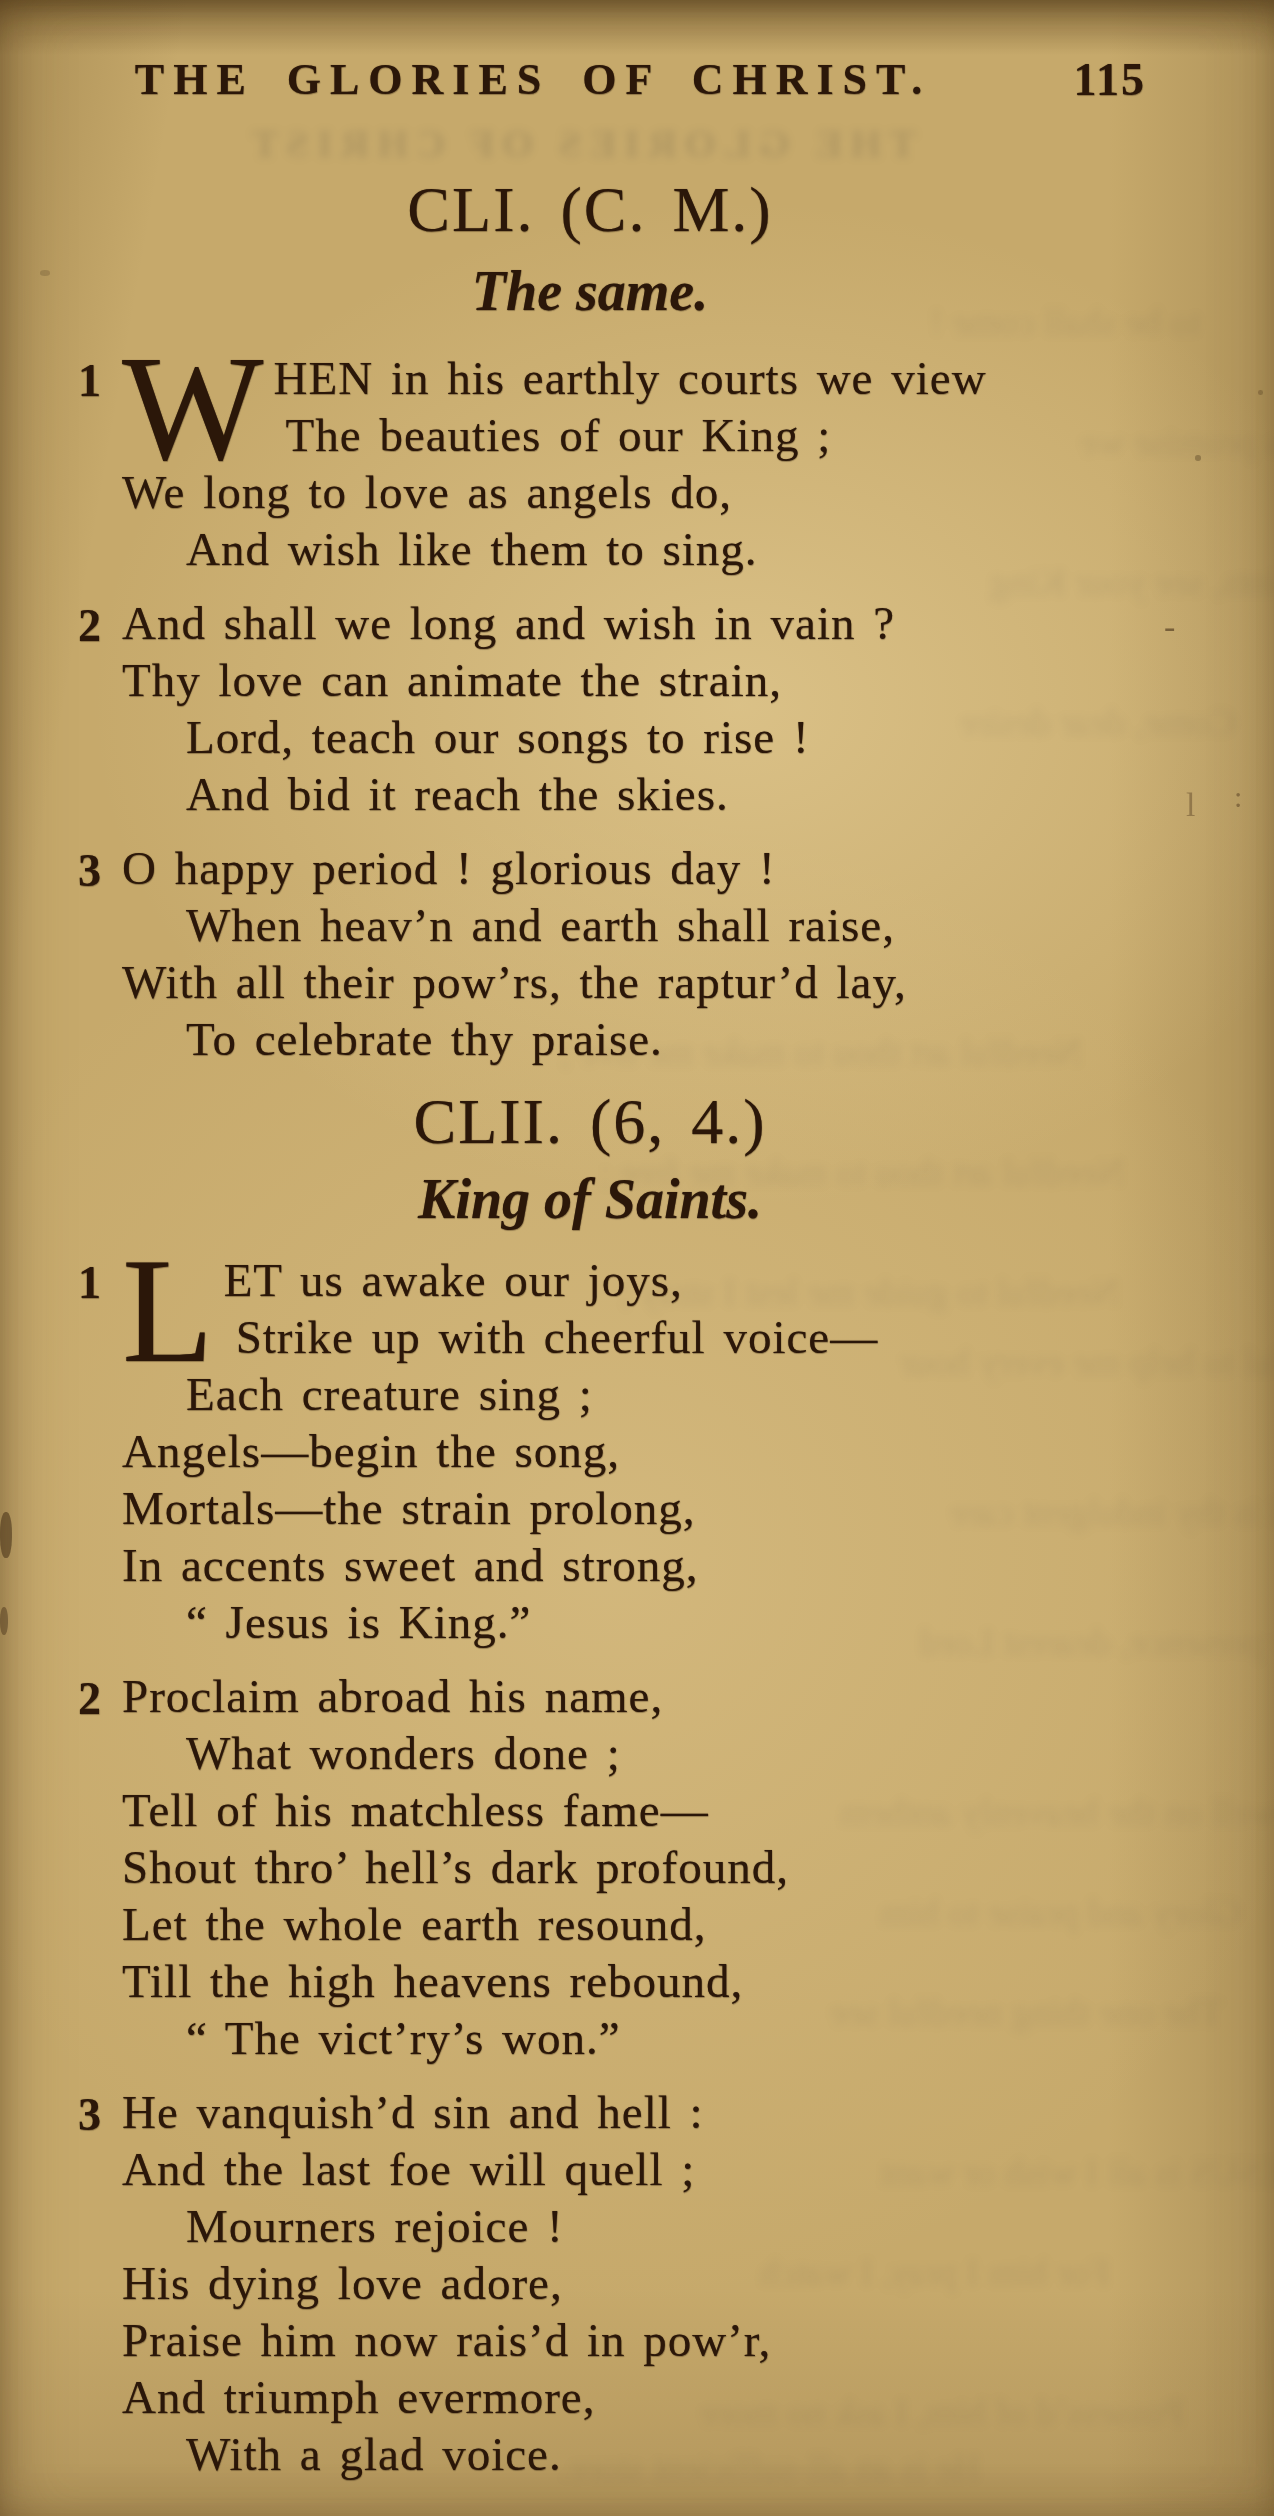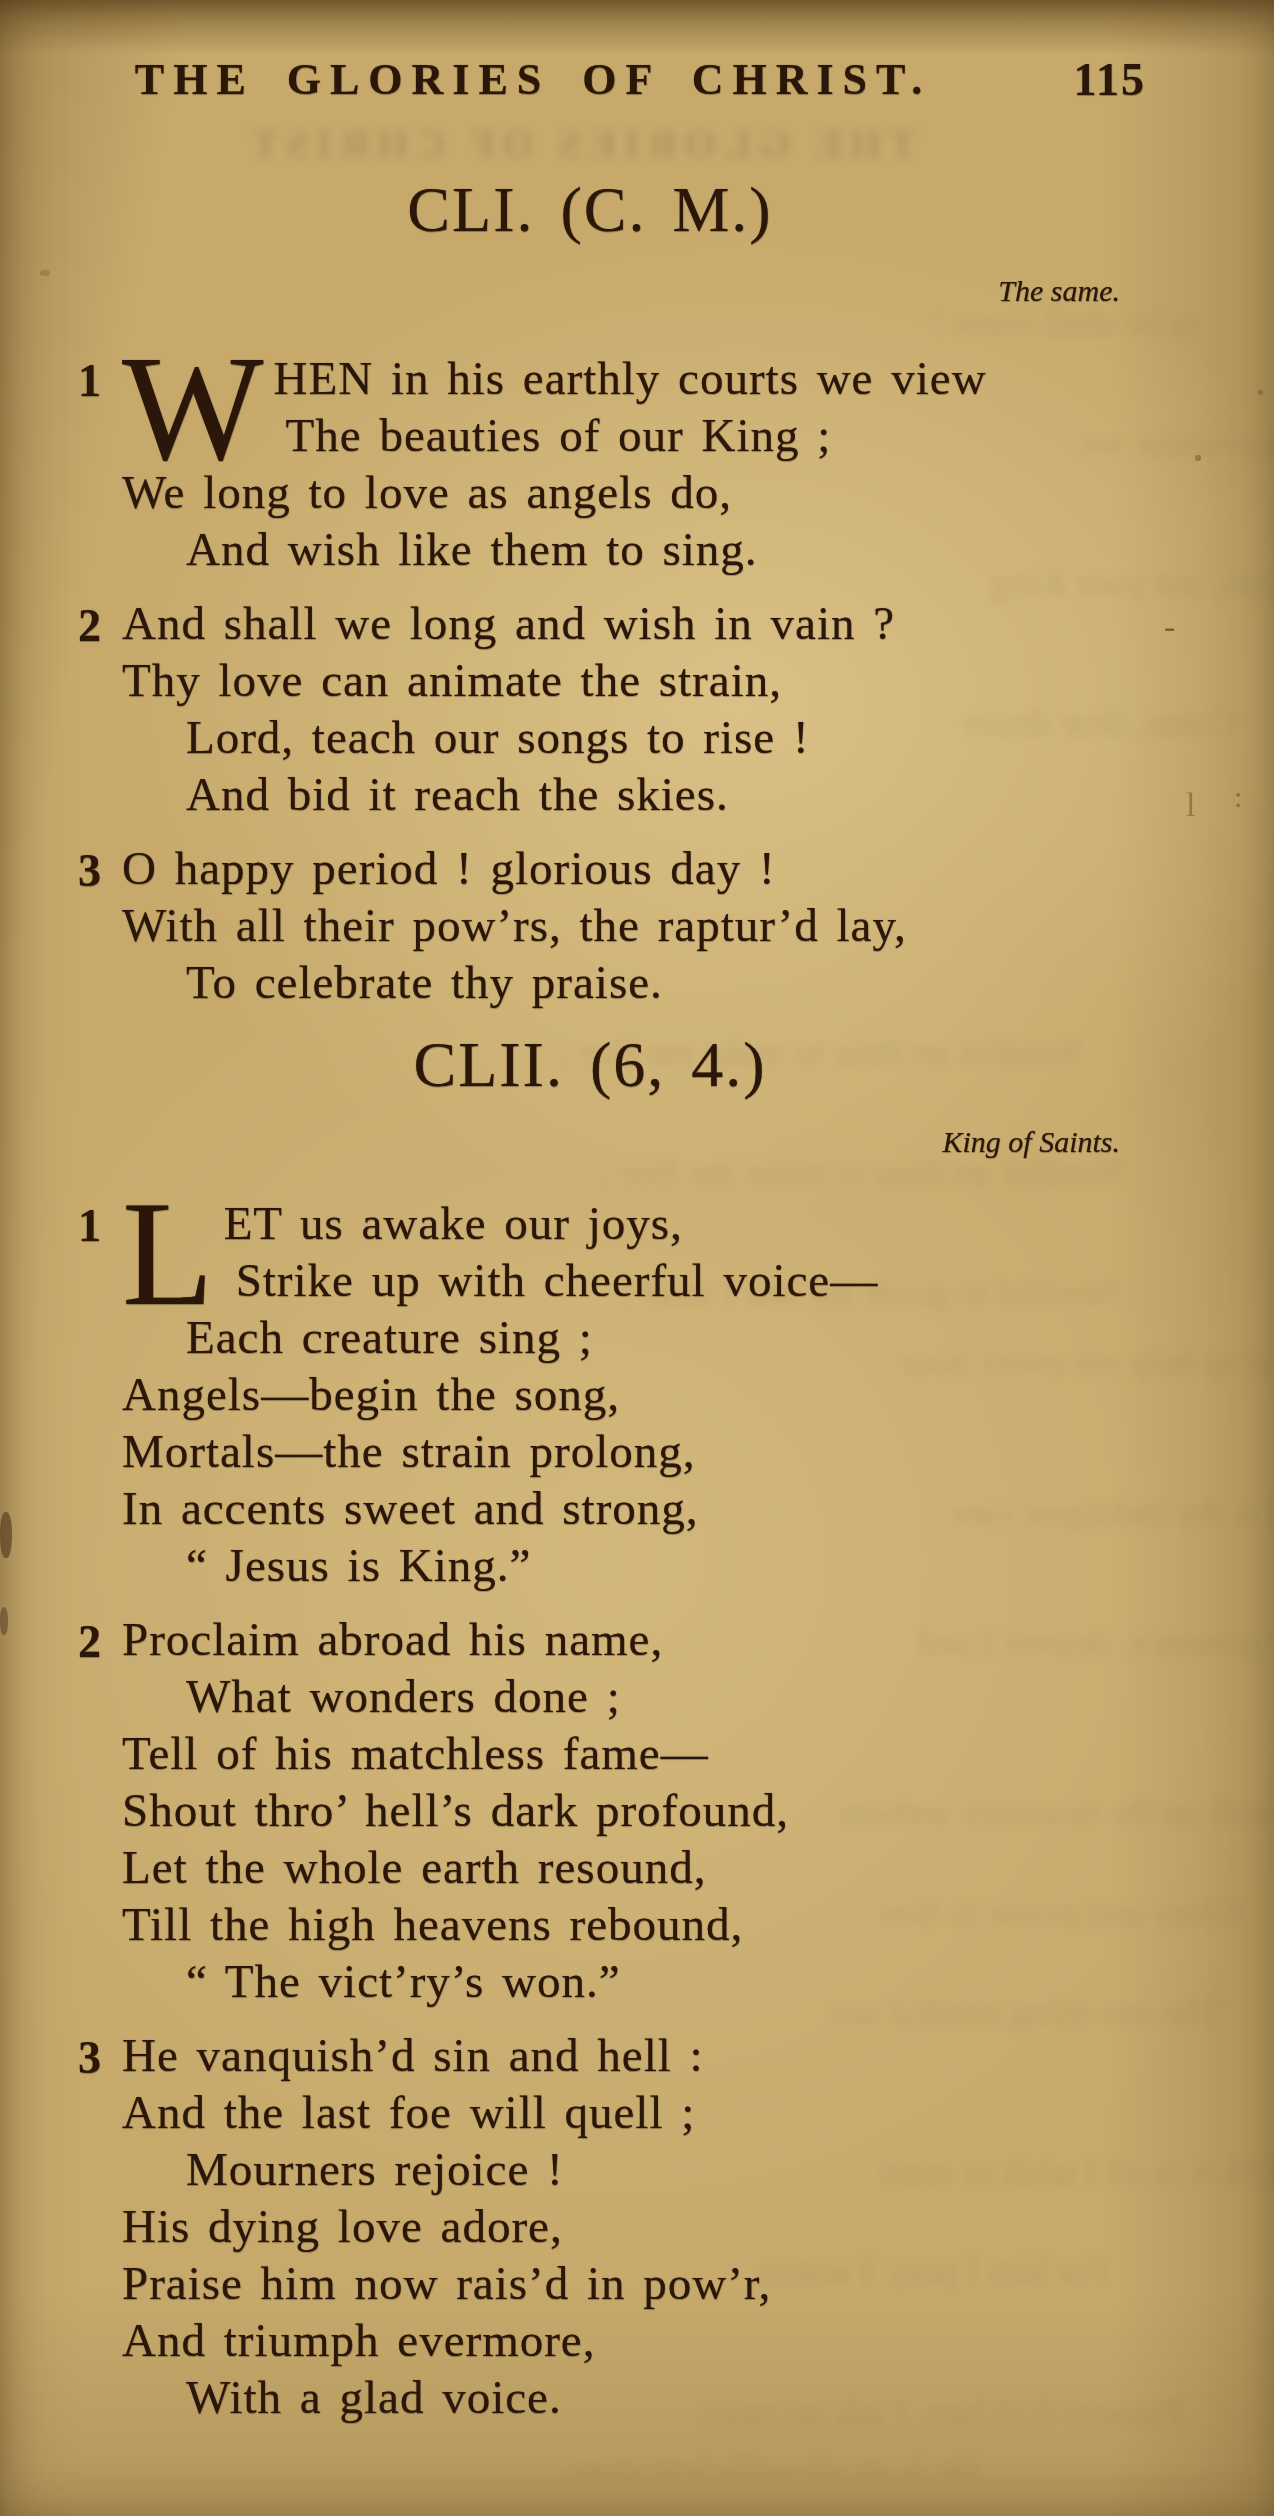--- a/index.html
+++ b/index.html
@@ -38,21 +38,21 @@
   }
   .rh-num{
     position:absolute;right:10px;top:0;
     font-weight:700;font-size:46px;line-height:48px;letter-spacing:2px;
   }
 
   
   .hymn-head{width:1060px;text-align:center;font-size:64px;line-height:68px;letter-spacing:2px;word-spacing:8px;}
   .h1-head{margin-top:72px;}
   .h2-head{margin-top:20px;}
-  .hymn-sub{width:1060px;text-align:right;font-style:italic;font-weight:400;font-size:30px;line-height:46px;}
+  .hymn-sub{width:1060px;text-align:center;font-style:italic;font-weight:700;font-size:56px;line-height:46px;}
   .h1-sub{margin-top:24px;}
   .h2-sub{margin-top:20px;}
   .verses{margin-top:36px;}
   .h2 .verses{margin-top:30px;}
 
   
   .verse{position:relative;margin:0 0 17px 62px;width:1140px;}
   .vnum{position:absolute;left:-44px;top:4px;font-size:46px;font-weight:700;}
   .dropcap{
     float:left;font-size:150px;height:112px;line-height:112px;
@@ -126,20 +126,21 @@
           <div class="verse">
             <span class="vnum ink">2</span>
             <div class="line ink i0">And shall we long and wish in vain ?</div>
             <div class="line ink i0">Thy love can animate the strain,</div>
             <div class="line ink i1">Lord, teach our songs to rise !</div>
             <div class="line ink i1">And bid it reach the skies.</div>
           </div>
           <div class="verse">
             <span class="vnum ink">3</span>
             <div class="line ink i0">O happy period ! glorious day !</div>
+            <div class="line ink i1">When heav’n and earth shall raise,</div>
             <div class="line ink i0">With all their pow’rs, the raptur’d lay,</div>
             <div class="line ink i1">To celebrate thy praise.</div>
           </div>
         </div>
     </section>
 
     <section class="hymn h2">
       <div class="hymn-head h2-head ink">CLII. (6, 4.)</div>
       <div class="hymn-sub h2-sub ink">King of Saints.</div>
       <div class="verses">

